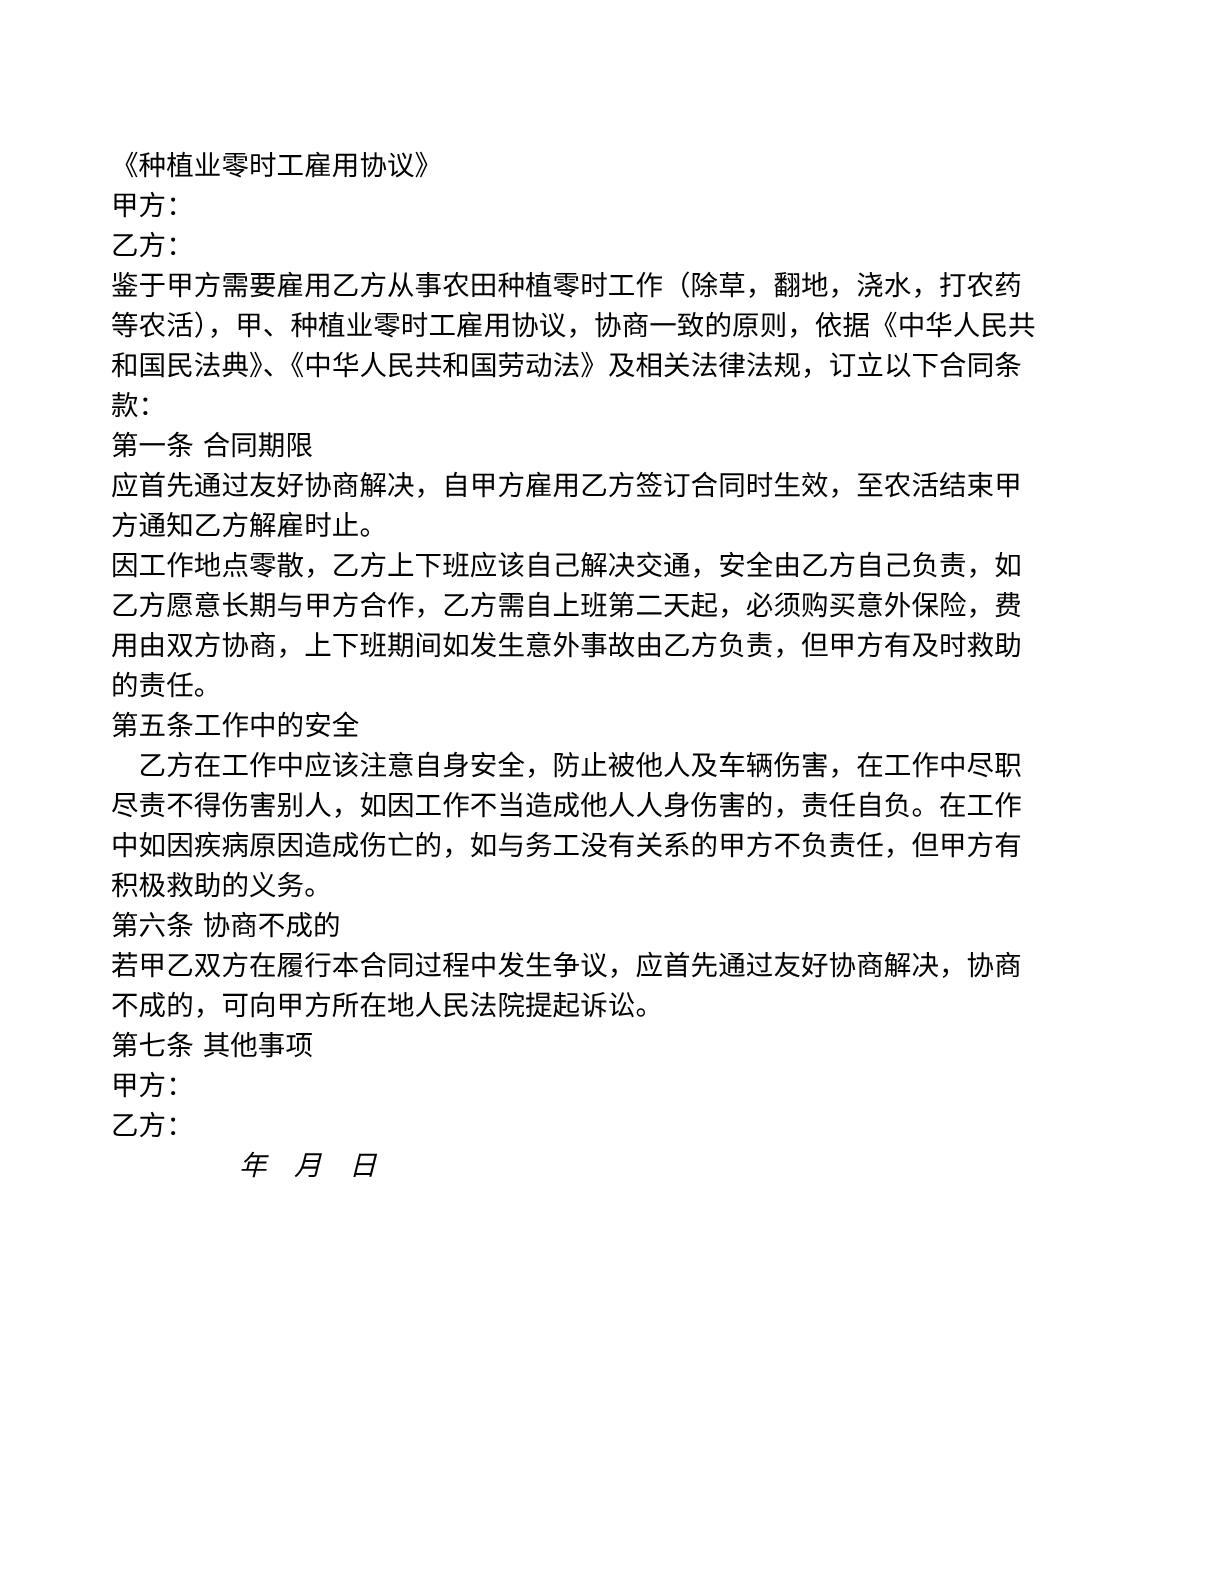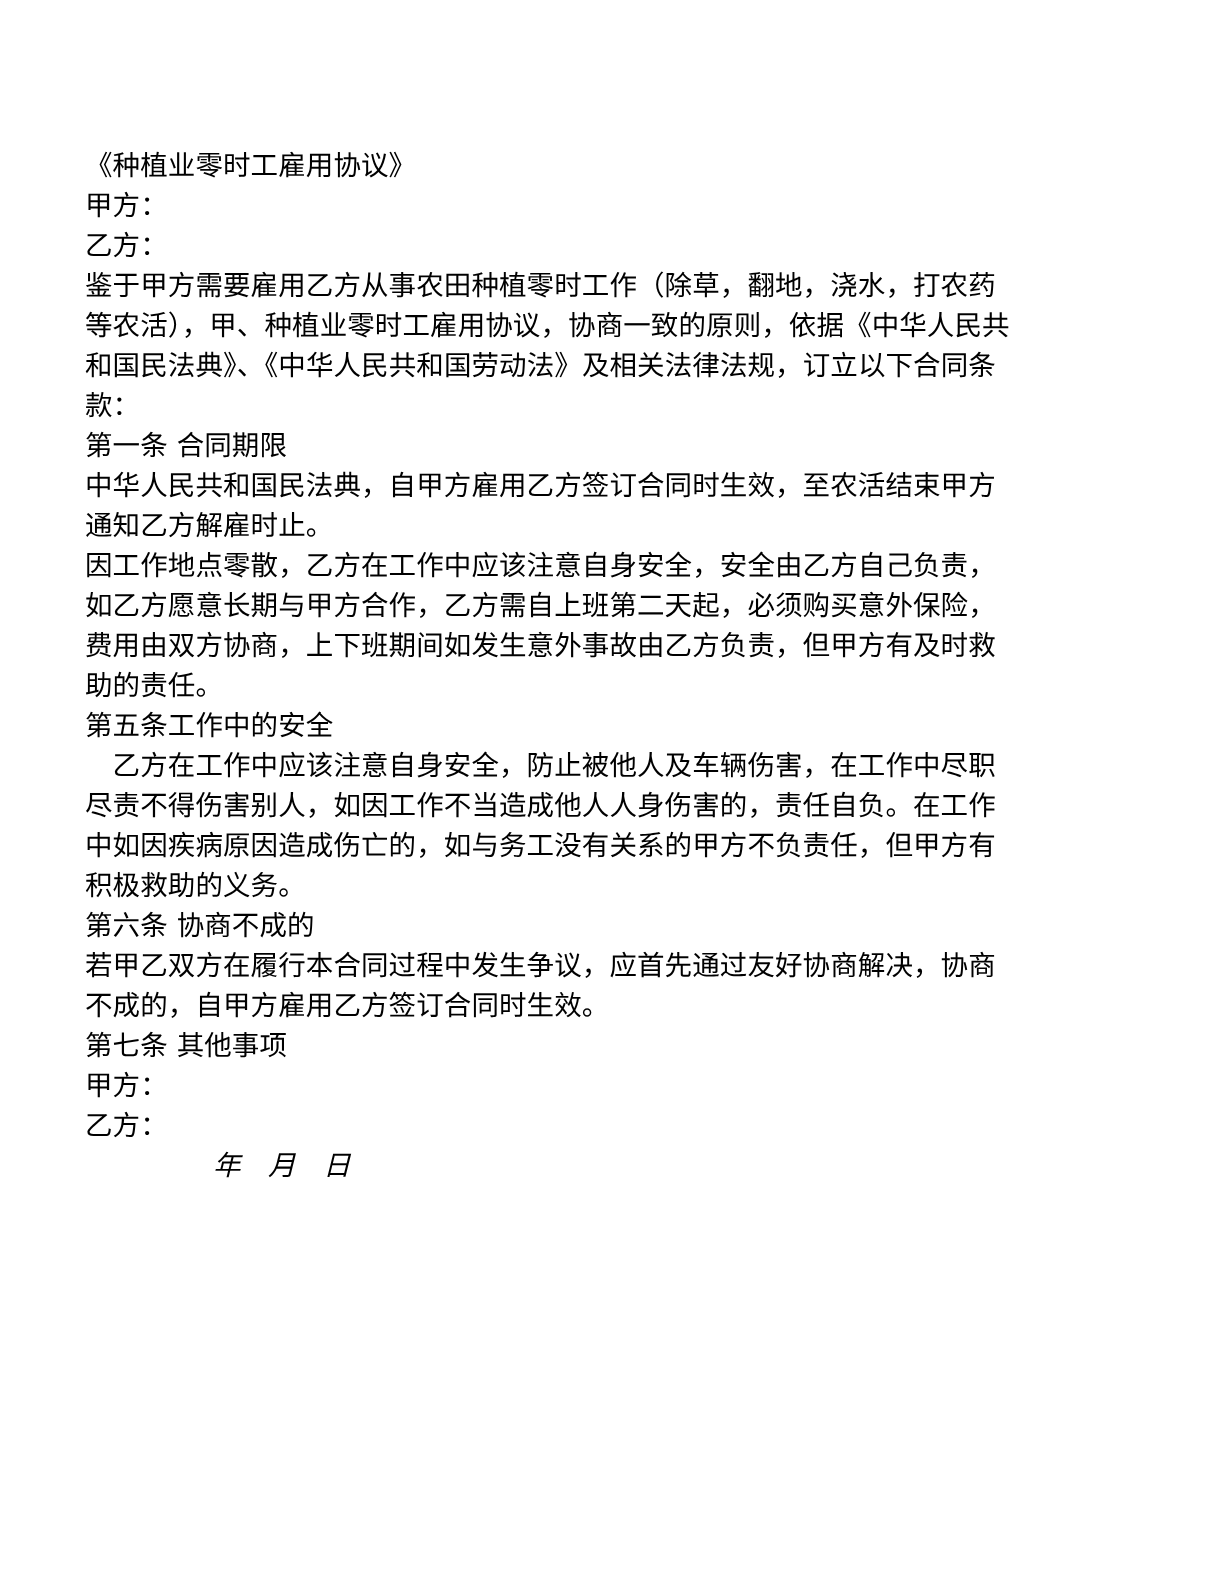--- a/index.html
+++ b/index.html
@@ -14,21 +14,21 @@
     font-family: "DejaVu Sans", "Liberation Sans", sans-serif;
     color: #000000;
     -webkit-font-smoothing: antialiased;
   }
   .page {
     position: relative;
     box-sizing: border-box;
     width: 1224px;
     height: 1584px;
     background: #ffffff;
-    padding: 145px 146px 0 85px;
+    padding: 145px 146px 0 111px;
   }
   .doc-body {
     width: 935px;
   }
   .line {
     font-size: 27.5px;
     line-height: 40px;
     letter-spacing: 0.1px;
     white-space: pre-wrap;
     word-break: break-all;
@@ -51,30 +51,30 @@
 
 <div class="page">
   <div class="doc-body">
 
     <p class="line">《种植业零时工雇用协议》</p>
     <p class="line">甲方：</p>
     <p class="line">乙方：</p>
     <p class="line">鉴于甲方需要雇用乙方从事农田种植零时工作（除草，翻地，浇水，打农药等农活），甲、种植业零时工雇用协议，协商一致的原则，依据《中华人民共和国民法典》、《中华人民共和国劳动法》及相关法律法规，订立以下合同条款：</p>
 
     <p class="line">第一条 合同期限</p>
-    <p class="line">中华人民共和国民法典，自甲方雇用乙方签订合同时生效，至农活结束甲方通知乙方解雇时止。</p>
+    <p class="line">应首先通过友好协商解决，自甲方雇用乙方签订合同时生效，至农活结束甲方通知乙方解雇时止。</p>
 
 
-    <p class="line">因工作地点零散，乙方在工作中应该注意自身安全，安全由乙方自己负责，如乙方愿意长期与甲方合作，乙方需自上班第二天起，必须购买意外保险，费用由双方协商，上下班期间如发生意外事故由乙方负责，但甲方有及时救助的责任。</p>
+    <p class="line">因工作地点零散，乙方上下班应该自己解决交通，安全由乙方自己负责，如乙方愿意长期与甲方合作，乙方需自上班第二天起，必须购买意外保险，费用由双方协商，上下班期间如发生意外事故由乙方负责，但甲方有及时救助的责任。</p>
 
     <p class="line">第五条工作中的安全</p>
     <p class="line">　乙方在工作中应该注意自身安全，防止被他人及车辆伤害，在工作中尽职尽责不得伤害别人，如因工作不当造成他人人身伤害的，责任自负。在工作中如因疾病原因造成伤亡的，如与务工没有关系的甲方不负责任，但甲方有积极救助的义务。</p>
 
     <p class="line">第六条 协商不成的</p>
-    <p class="line">若甲乙双方在履行本合同过程中发生争议，应首先通过友好协商解决，协商不成的，自甲方雇用乙方签订合同时生效。</p>
+    <p class="line">若甲乙双方在履行本合同过程中发生争议，应首先通过友好协商解决，协商不成的，可向甲方所在地人民法院提起诉讼。</p>
 
     <p class="line">第七条 其他事项</p>
 
     <p class="line">甲方：</p>
     <p class="line">乙方：</p>
 
     <p class="date-line">年　月　日</p>
 
   </div>
 </div>

